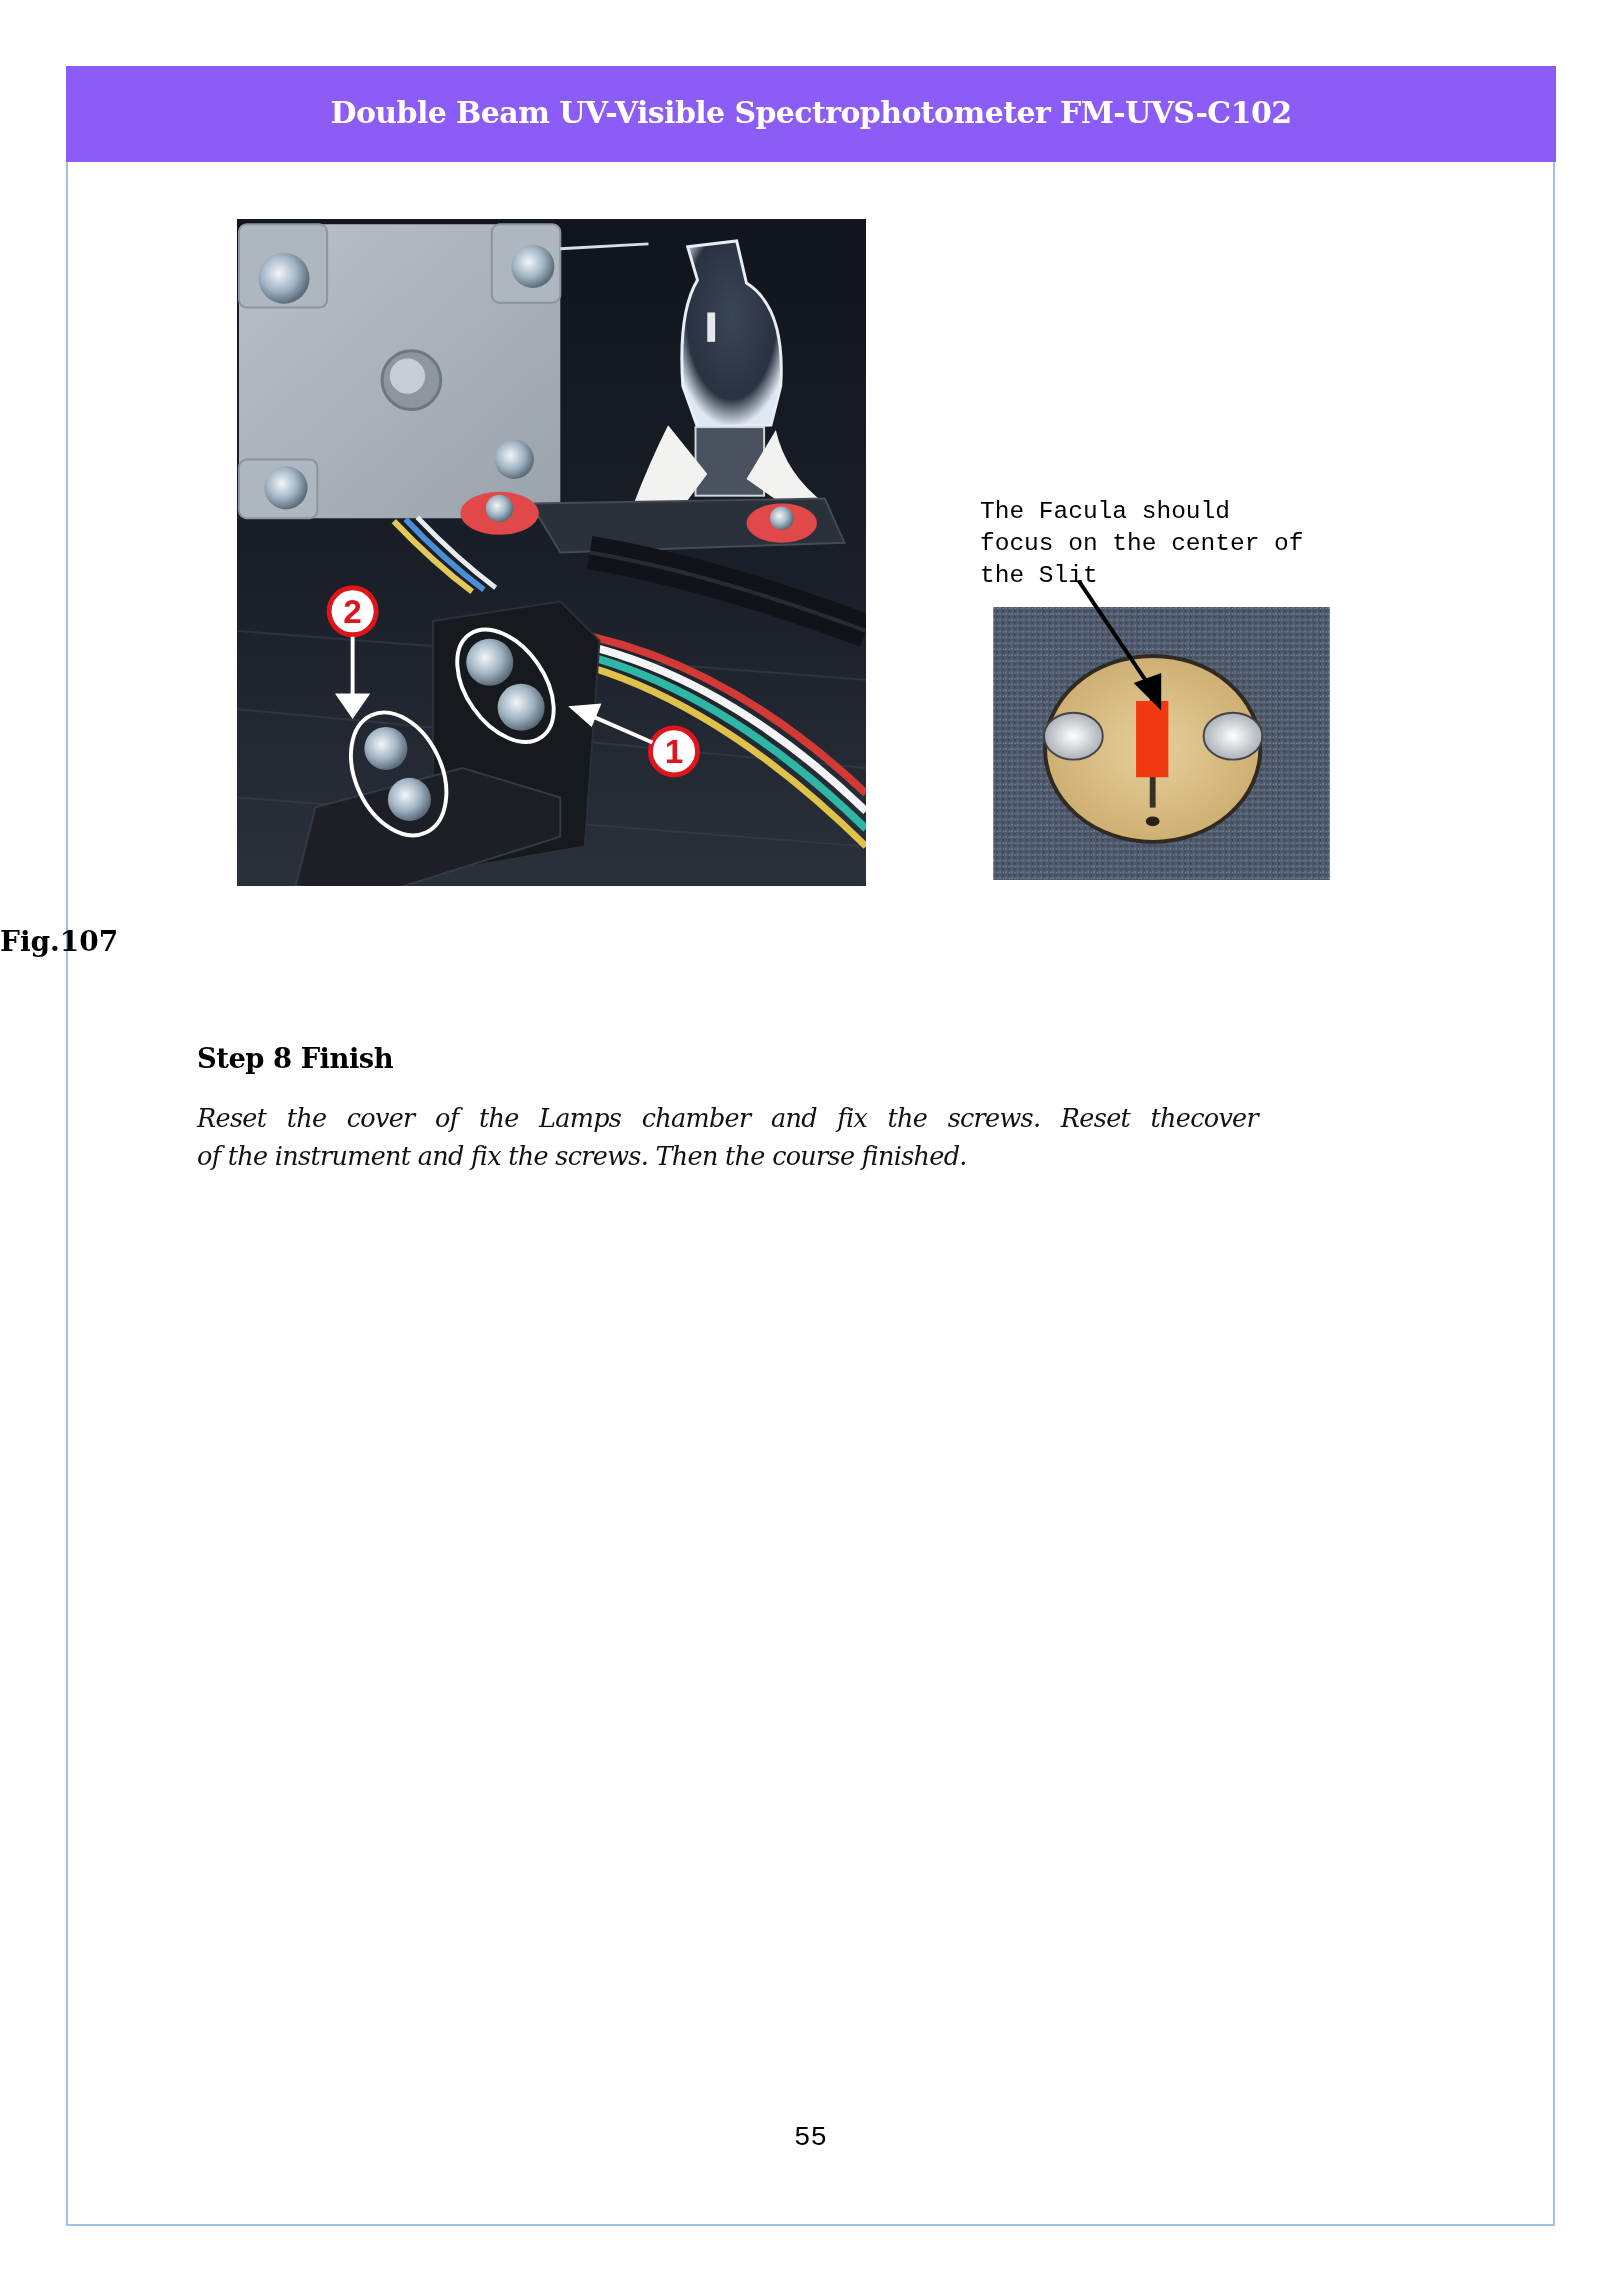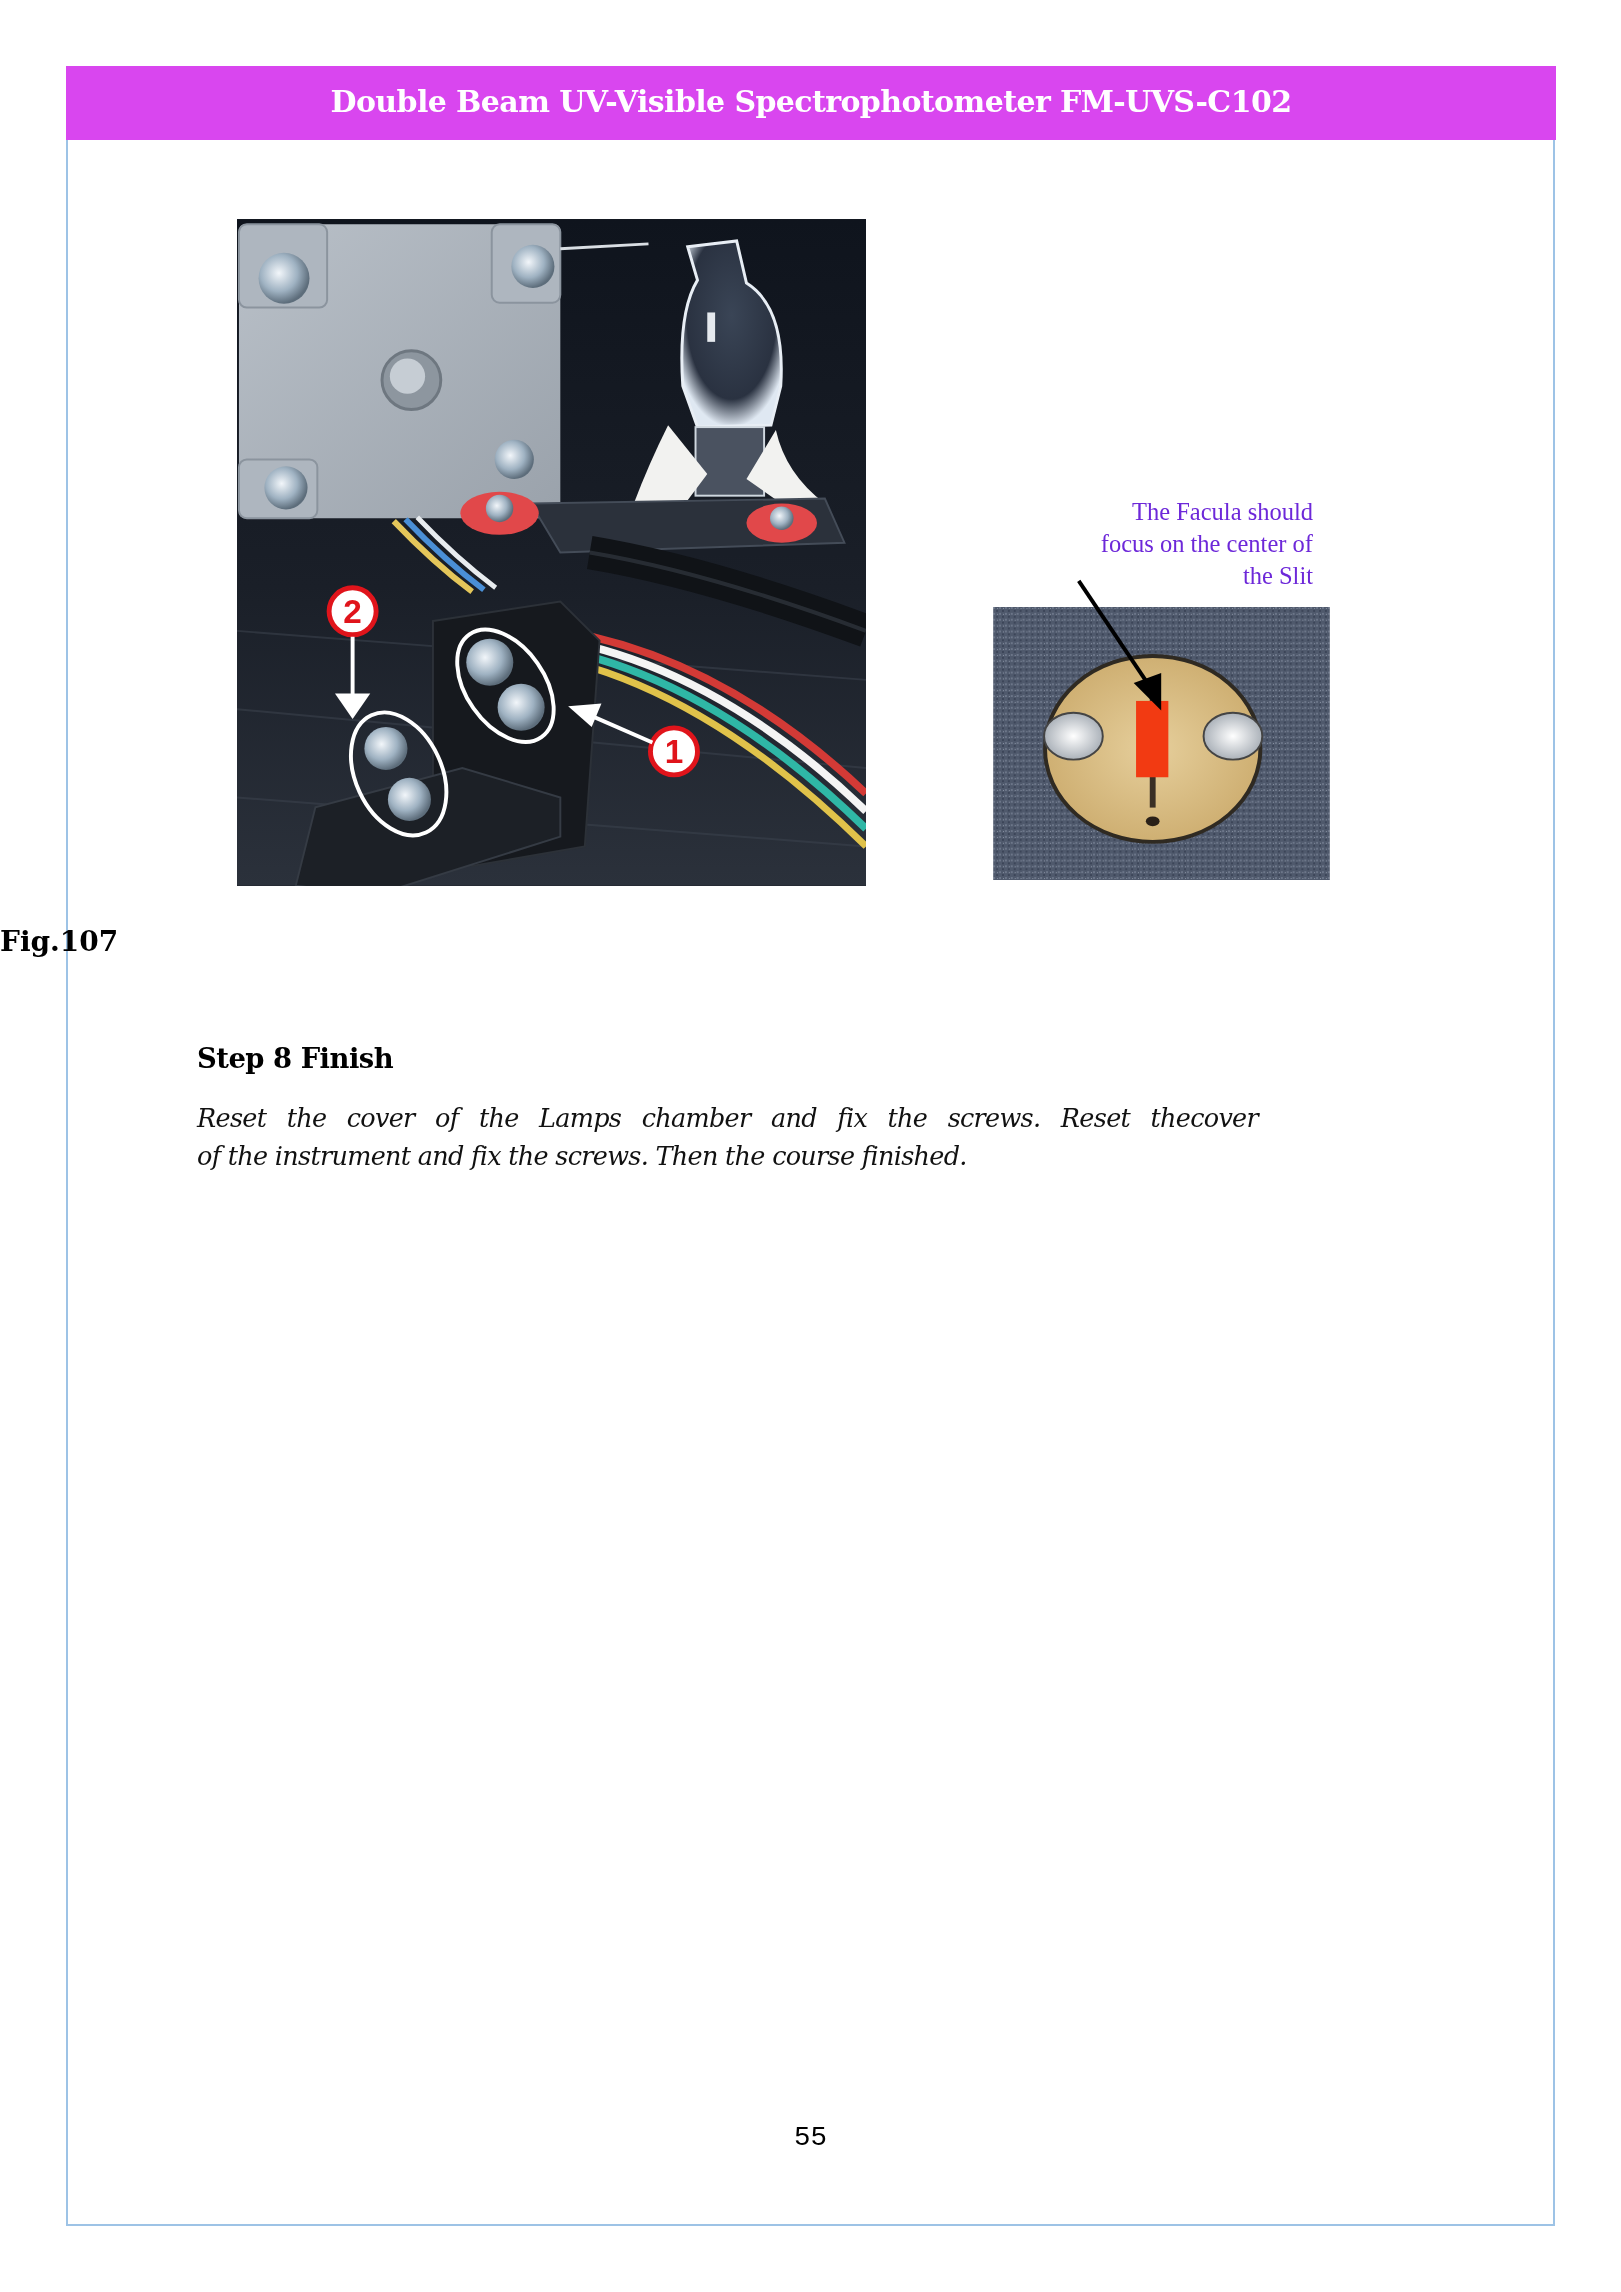--- a/index.html
+++ b/index.html
@@ -1,24 +1,24 @@
 <!DOCTYPE html>
 <html><head>
 <meta charset="utf-8">
 <style>
   html, body { margin: 0; padding: 0; background: #ffffff; }
   body { width: 1621px; height: 2293px; position: relative; overflow: hidden; font-family: "DejaVu Serif", serif; }
   .page-frame { position: absolute; left: 66px; top: 66px; width: 1489px; height: 2160px; border: 2px solid #9DC3E6; box-sizing: border-box; }
-  .banner { position: absolute; left: 66px; top: 66px; width: 1490px; height: 74px; background: #d946ef; display: flex; align-items: center; justify-content: center; }
+  .banner { position: absolute; left: 66px; top: 66px; width: 1490px; height: 96px; background: #8b5cf6; display: flex; align-items: center; justify-content: center; }
   .banner-title { color: #ffffff; font-family: "DejaVu Serif", serif; font-weight: bold; font-size: 30px; letter-spacing: -0.6px; white-space: nowrap; position: relative; top: -2px; }
 
   .photo { position: absolute; left: 237px; top: 219px; width: 629px; height: 667px; background: #1b1f27; overflow: hidden; }
   .photo svg { width: 100%; height: 100%; display: block; }
 
-  .facula-label { position: absolute; left: 980px; top: 496px; width: 333px; text-align: right; font-family: Liberation Serif, serif; font-size: 24.5px; line-height: 32px; color: #6d28d9; }
+  .facula-label { position: absolute; left: 980px; top: 496px; width: 333px; text-align: left; font-family: Liberation Mono, monospace; font-size: 24.5px; line-height: 32px; color: #000000; }
   .slit-photo { position: absolute; left: 993px; top: 607px; width: 337px; height: 273px; overflow: hidden; }
   .slit-photo svg { width: 100%; height: 100%; display: block; }
   .facula-arrow { position: absolute; left: 1059px; top: 573px; width: 118px; height: 157px; overflow: visible; }
 
   .fig-caption { position: absolute; left: 0; width: 1441px; top: 925px; font-family: "DejaVu Serif", serif; font-weight: bold; font-size: 28px; color: #000; }
 
   .step-heading { position: absolute; left: 197px; top: 1042px; font-family: "DejaVu Serif", serif; font-weight: bold; font-size: 27.4px; color: #000; letter-spacing: -0.5px; white-space: nowrap; }
   .step-body { position: absolute; left: 197px; top: 1099px; width: 1068px; font-family: "DejaVu Serif", serif; font-size: 25.5px; line-height: 38px; color: #111; letter-spacing: -0.7px; font-style: italic; }
   .step-body .line { display: block; white-space: nowrap; }
   .step-body .line.justify { text-align: justify; text-align-last: justify; width: 1061px; white-space: normal; }

